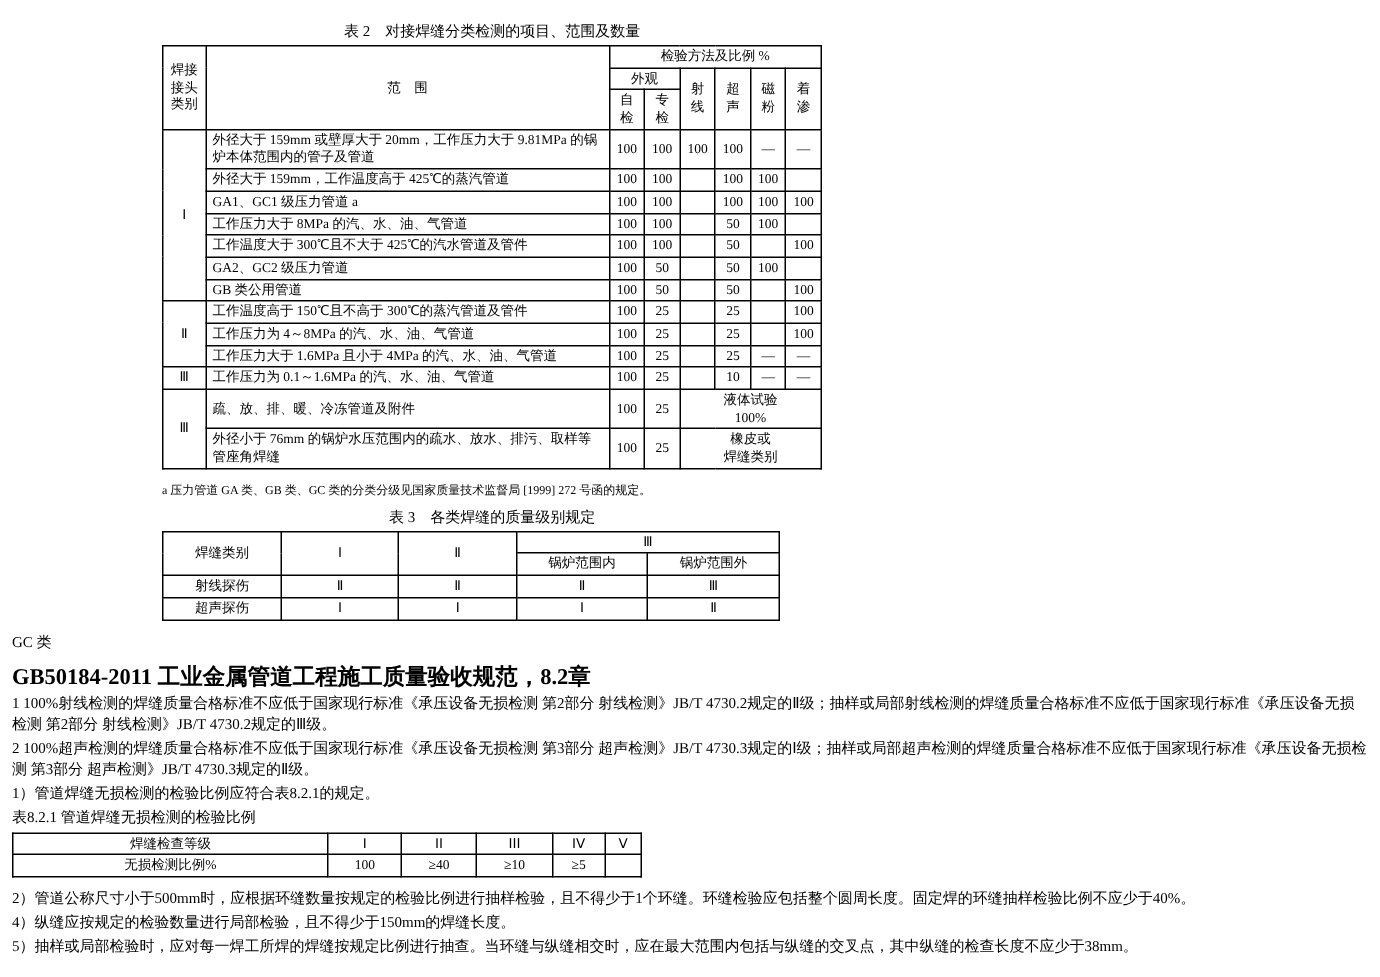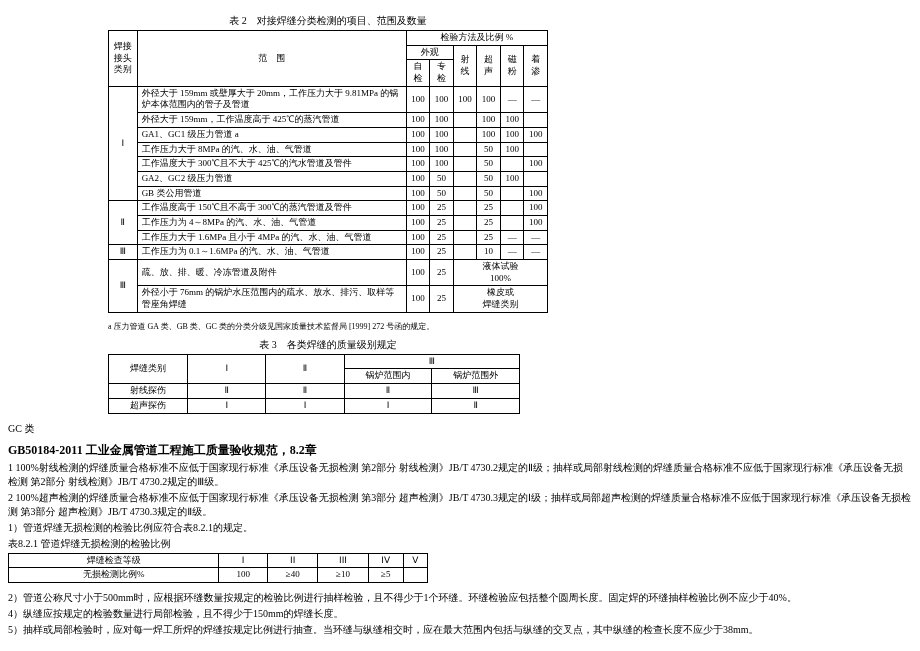--- a/index.html
+++ b/index.html
@@ -2,21 +2,21 @@
 <html><head>
 <meta charset="utf-8">
 <style>
   body { font-family: "SimSun", "宋体", serif; font-size: 10px; margin: 8px; color: #000; background: #fff; width: 904px; }
   .tbl { border-collapse: collapse; margin: 2px 0 8px 100px; }
   .tbl th, .tbl td { border: 1px solid #000; padding: 1px 4px; text-align: center; font-weight: normal; font-size: 9px; line-height: 1.3; }
   .tbl .left { text-align: left; }
   .caption { font-weight: normal; font-size: 10px; text-align: center; margin: 6px 0 2px 100px; }
   .cap2 { width: 440px; }
   .note { font-size: 8px; margin: 2px 0 2px 100px; width: 440px; }
-  h3 { font-size: 12px; margin: 6px 0 2px 0; font-weight: bold; }
+  h3 { font-size: 15px; margin: 6px 0 2px 0; font-weight: bold; }
   .body-text p { margin: 2px 0; font-size: 10px; line-height: 1.4; }
   .body-text { margin-left: 0; }
   .t2 { width: 440px; }
   .t2 .range-col { width: 260px; }
   .t3 { width: 412px; }
   .t4 { width: 420px; margin-left: 0; }
   .t4 th, .t4 td { padding: 1px 0; }
   .col-hdr { vertical-align: middle; }
 </style>
 </head>

